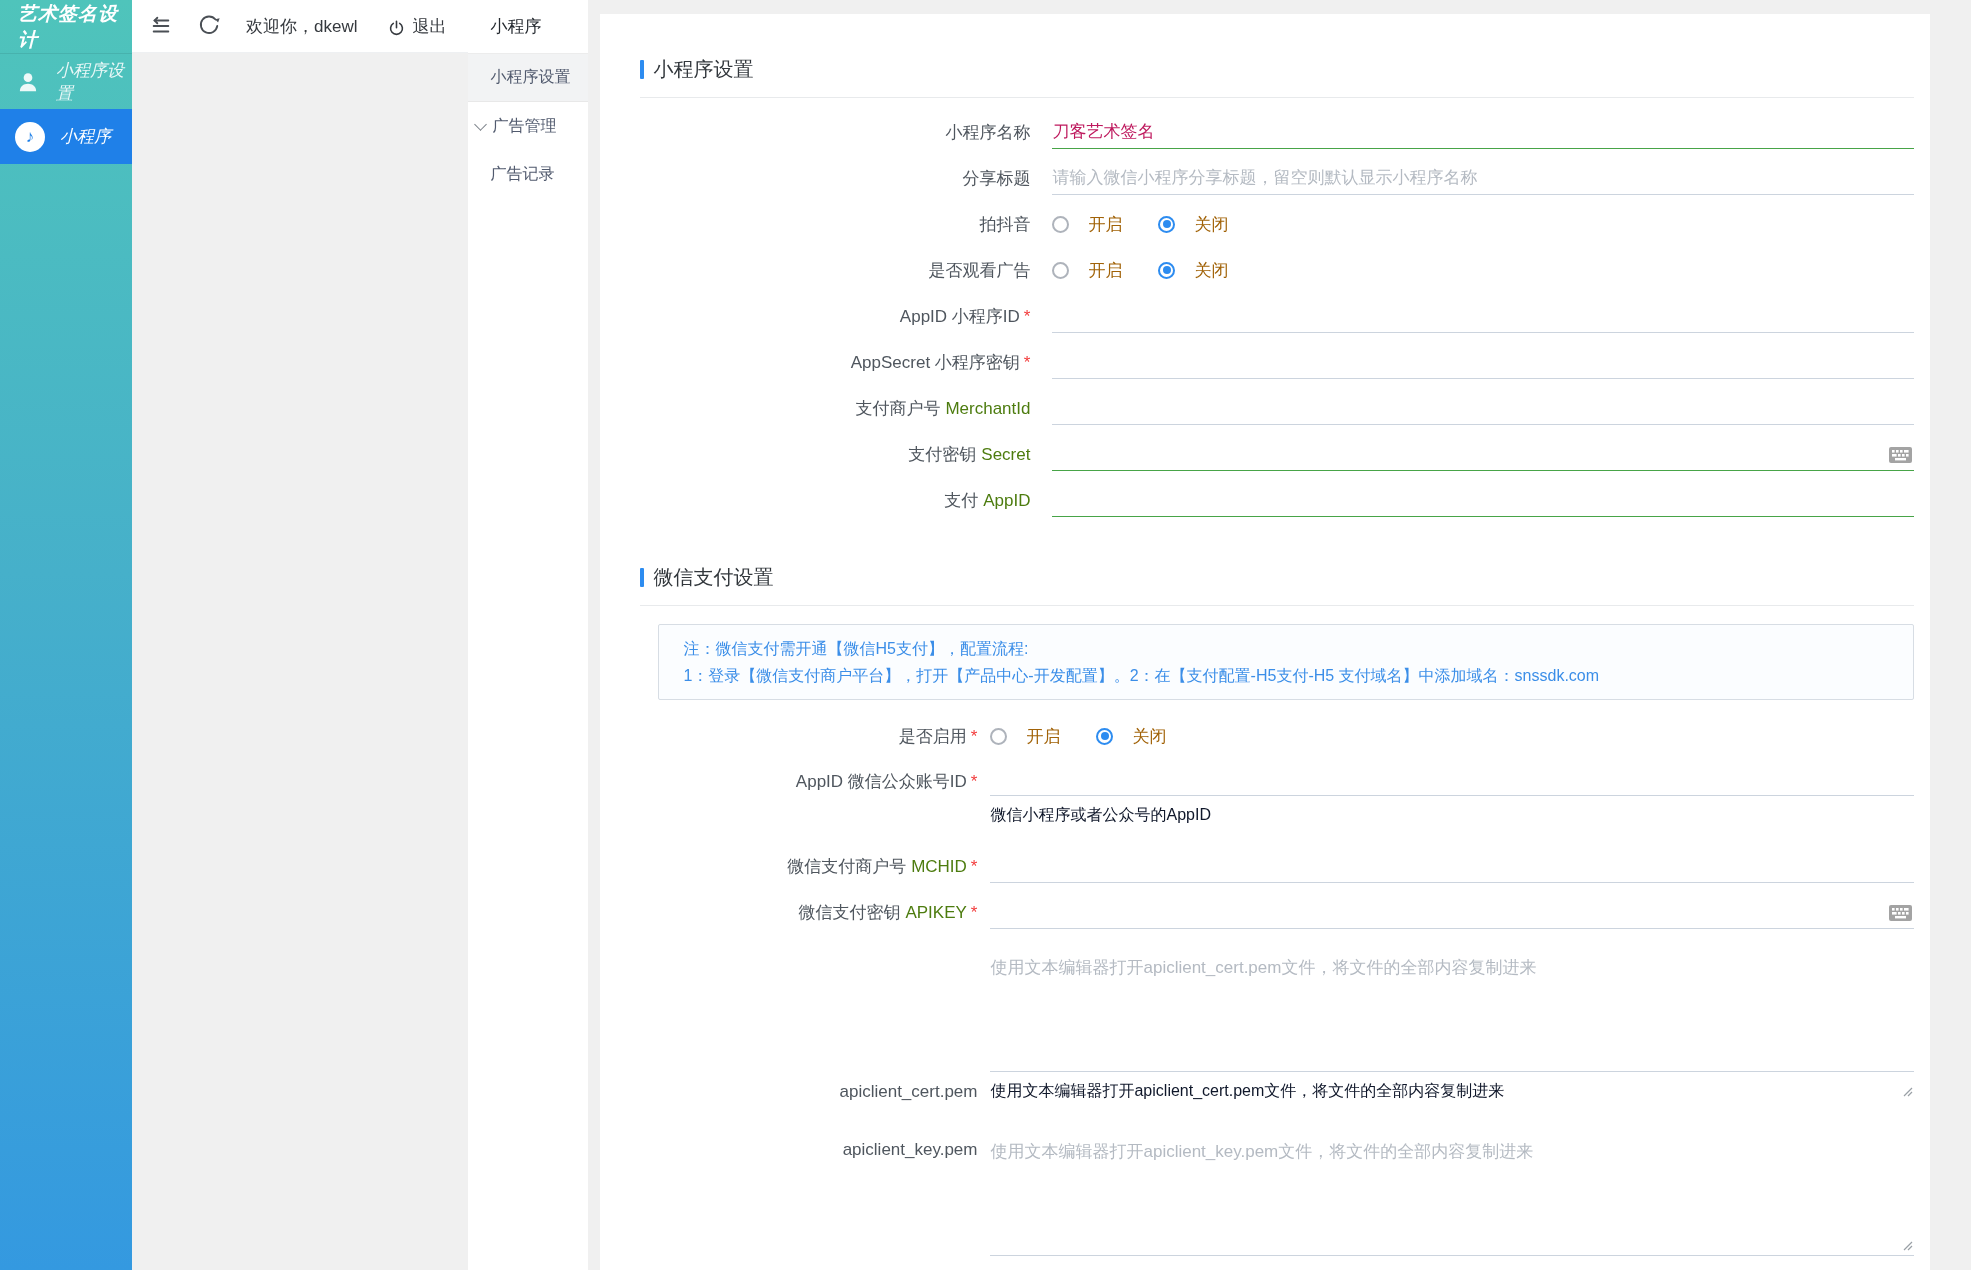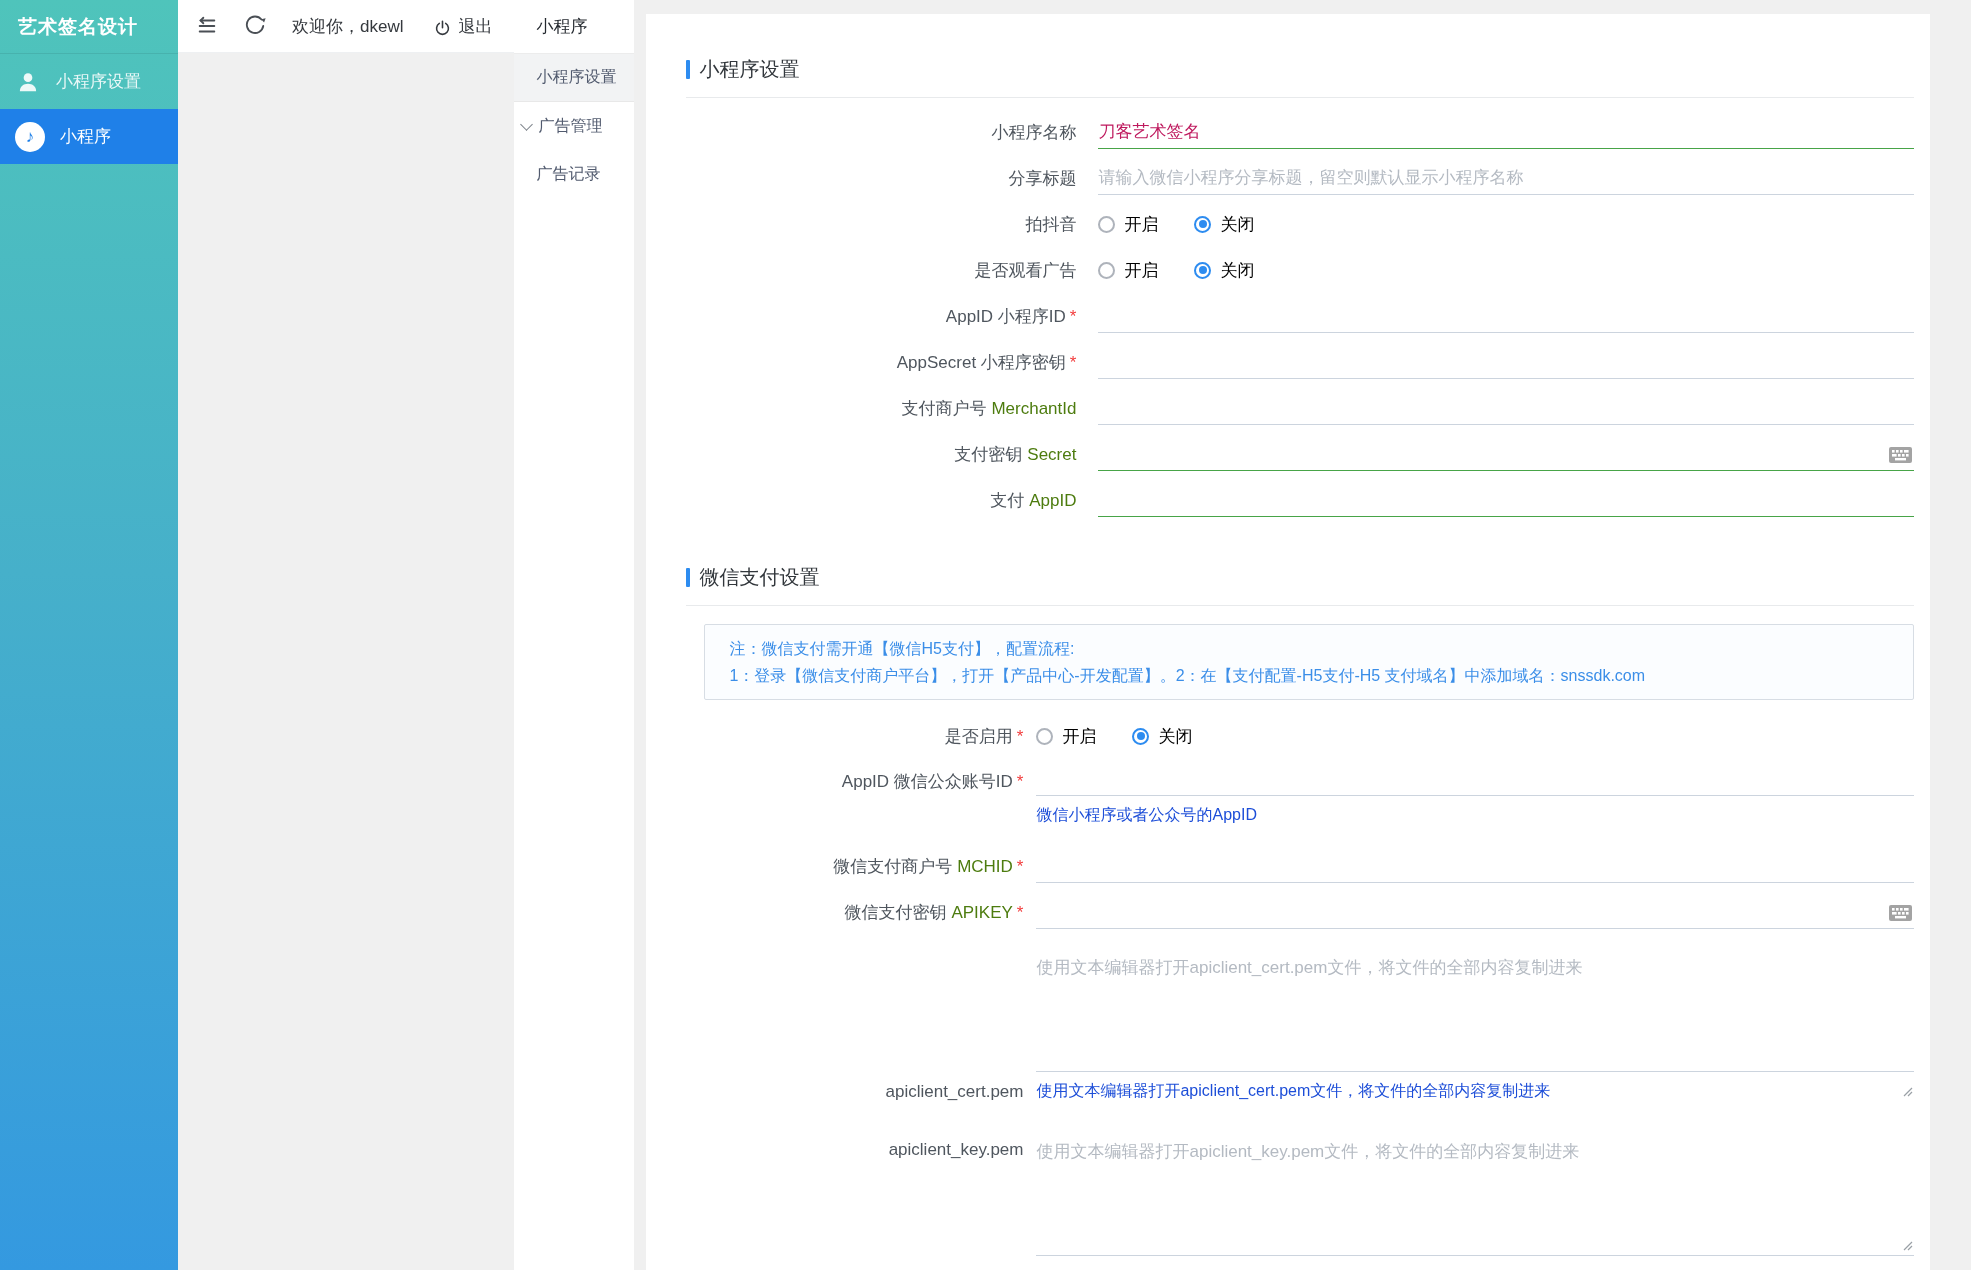--- a/index.html
+++ b/index.html
@@ -1,20 +1,20 @@
 <!DOCTYPE html>
 <html><head>
 <meta charset="utf-8">
 <style>
   html,body{margin:0;padding:0;}
   body{font-family:"Liberation Sans","DejaVu Sans",sans-serif;}
   .stage{width:1971px;height:1270px;overflow:hidden;display:flex;background:#f0f0f0;}
 
   
-  .main-sidebar{width:178px;flex:none;background:linear-gradient(to bottom,#4fc4bb 0%,#46b0ca 45%,#3499e0 100%);color:#fff;}
+  .main-sidebar{width:132px;flex:none;background:linear-gradient(to bottom,#4fc4bb 0%,#46b0ca 45%,#3499e0 100%);color:#fff;font-style:italic;}
   .logo{height:53px;display:flex;align-items:center;padding-left:18px;font-size:19px;font-weight:bold;letter-spacing:1px;border-bottom:1px solid rgba(0,0,0,.08);}
   .nav-item{height:55px;display:flex;align-items:center;padding-left:15px;gap:15px;font-size:17px;color:rgba(255,255,255,.88);cursor:pointer;}
   .nav-item.active{background:#1f80e8;color:#fff;}
   .mini-badge{width:30px;height:30px;border-radius:50%;background:#fff;color:#1f80e8;display:flex;align-items:center;justify-content:center;font-size:17px;font-weight:bold;flex:none;}
 
   
   .right-col{flex:1;display:flex;flex-direction:row;min-width:0;}
   .topbar{height:53px;flex:none;background:#fff;display:flex;align-items:center;padding:0 22px 0 18px;gap:26px;border-bottom:1px solid #eef0f2;box-sizing:border-box;}
   .icon-btn{display:flex;align-items:center;cursor:pointer;}
   .topbar-right{margin-left:auto;display:flex;align-items:center;gap:30px;font-size:17px;color:#35393e;}
@@ -47,26 +47,26 @@
   .lbl-sub{color:#4d7c0f;margin-left:5px;}
   .req{color:#f23d3d;margin-left:4px;}
   .fcontrol{flex:1;margin-left:22px;position:relative;min-width:0;}
   .form2 .fcontrol{margin-left:13px;}
 
   input.line{width:100%;border:none;outline:none;border-bottom:1px solid #ccd4de;height:34px;font-size:17px;color:#be185d;background:transparent;padding:0;box-sizing:border-box;}
   input.line.green{border-bottom-color:#47a447;}
   input::placeholder,textarea::placeholder{color:#b4bac2;}
 
   .radio-group{display:flex;gap:36px;align-items:center;height:40px;}
-  .radio{display:flex;align-items:center;gap:9px;font-size:17px;color:#000000;cursor:pointer;}
+  .radio{display:flex;align-items:center;gap:19px;font-size:17px;color:#a16207;cursor:pointer;}
   .rcirc{width:17px;height:17px;border-radius:50%;border:2px solid #aeb3bb;box-sizing:border-box;position:relative;background:#fff;flex:none;}
   .radio.checked .rcirc{border-color:#2d8cf0;}
   .radio.checked .rcirc::after{content:"";position:absolute;left:2.5px;top:2.5px;right:2.5px;bottom:2.5px;border-radius:50%;background:#2d8cf0;}
 
-  .helper{font-size:16px;color:#1d4ed8;margin-top:8px;line-height:22px;}
+  .helper{font-size:16px;color:#0f172a;margin-top:8px;line-height:22px;}
   .kbd-icon{position:absolute;right:2px;bottom:8px;line-height:0;}
 
   .note-box{margin:18px 0 16px 18px;border:1px solid #d7dde4;background:#fbfdff;border-radius:2px;padding:10px 24px;font-size:16px;color:#3b8ee8;line-height:27px;}
 
   textarea.area{display:block;width:100%;height:124px;border:none;border-bottom:1px solid #ccd4de;resize:none;outline:none;font-size:17px;font-family:inherit;color:#2b2f33;padding:8px 0 0 0;box-sizing:border-box;background:transparent;}
   .resize-handle{position:absolute;right:1px;bottom:5px;line-height:0;}
   .frow.gap-top{margin-top:16px;}
   .frow.r11{margin-bottom:20px;}
   .frow.r14{margin-bottom:30px;align-items:flex-end;}
   .frow.r15{margin-top:12px;}

